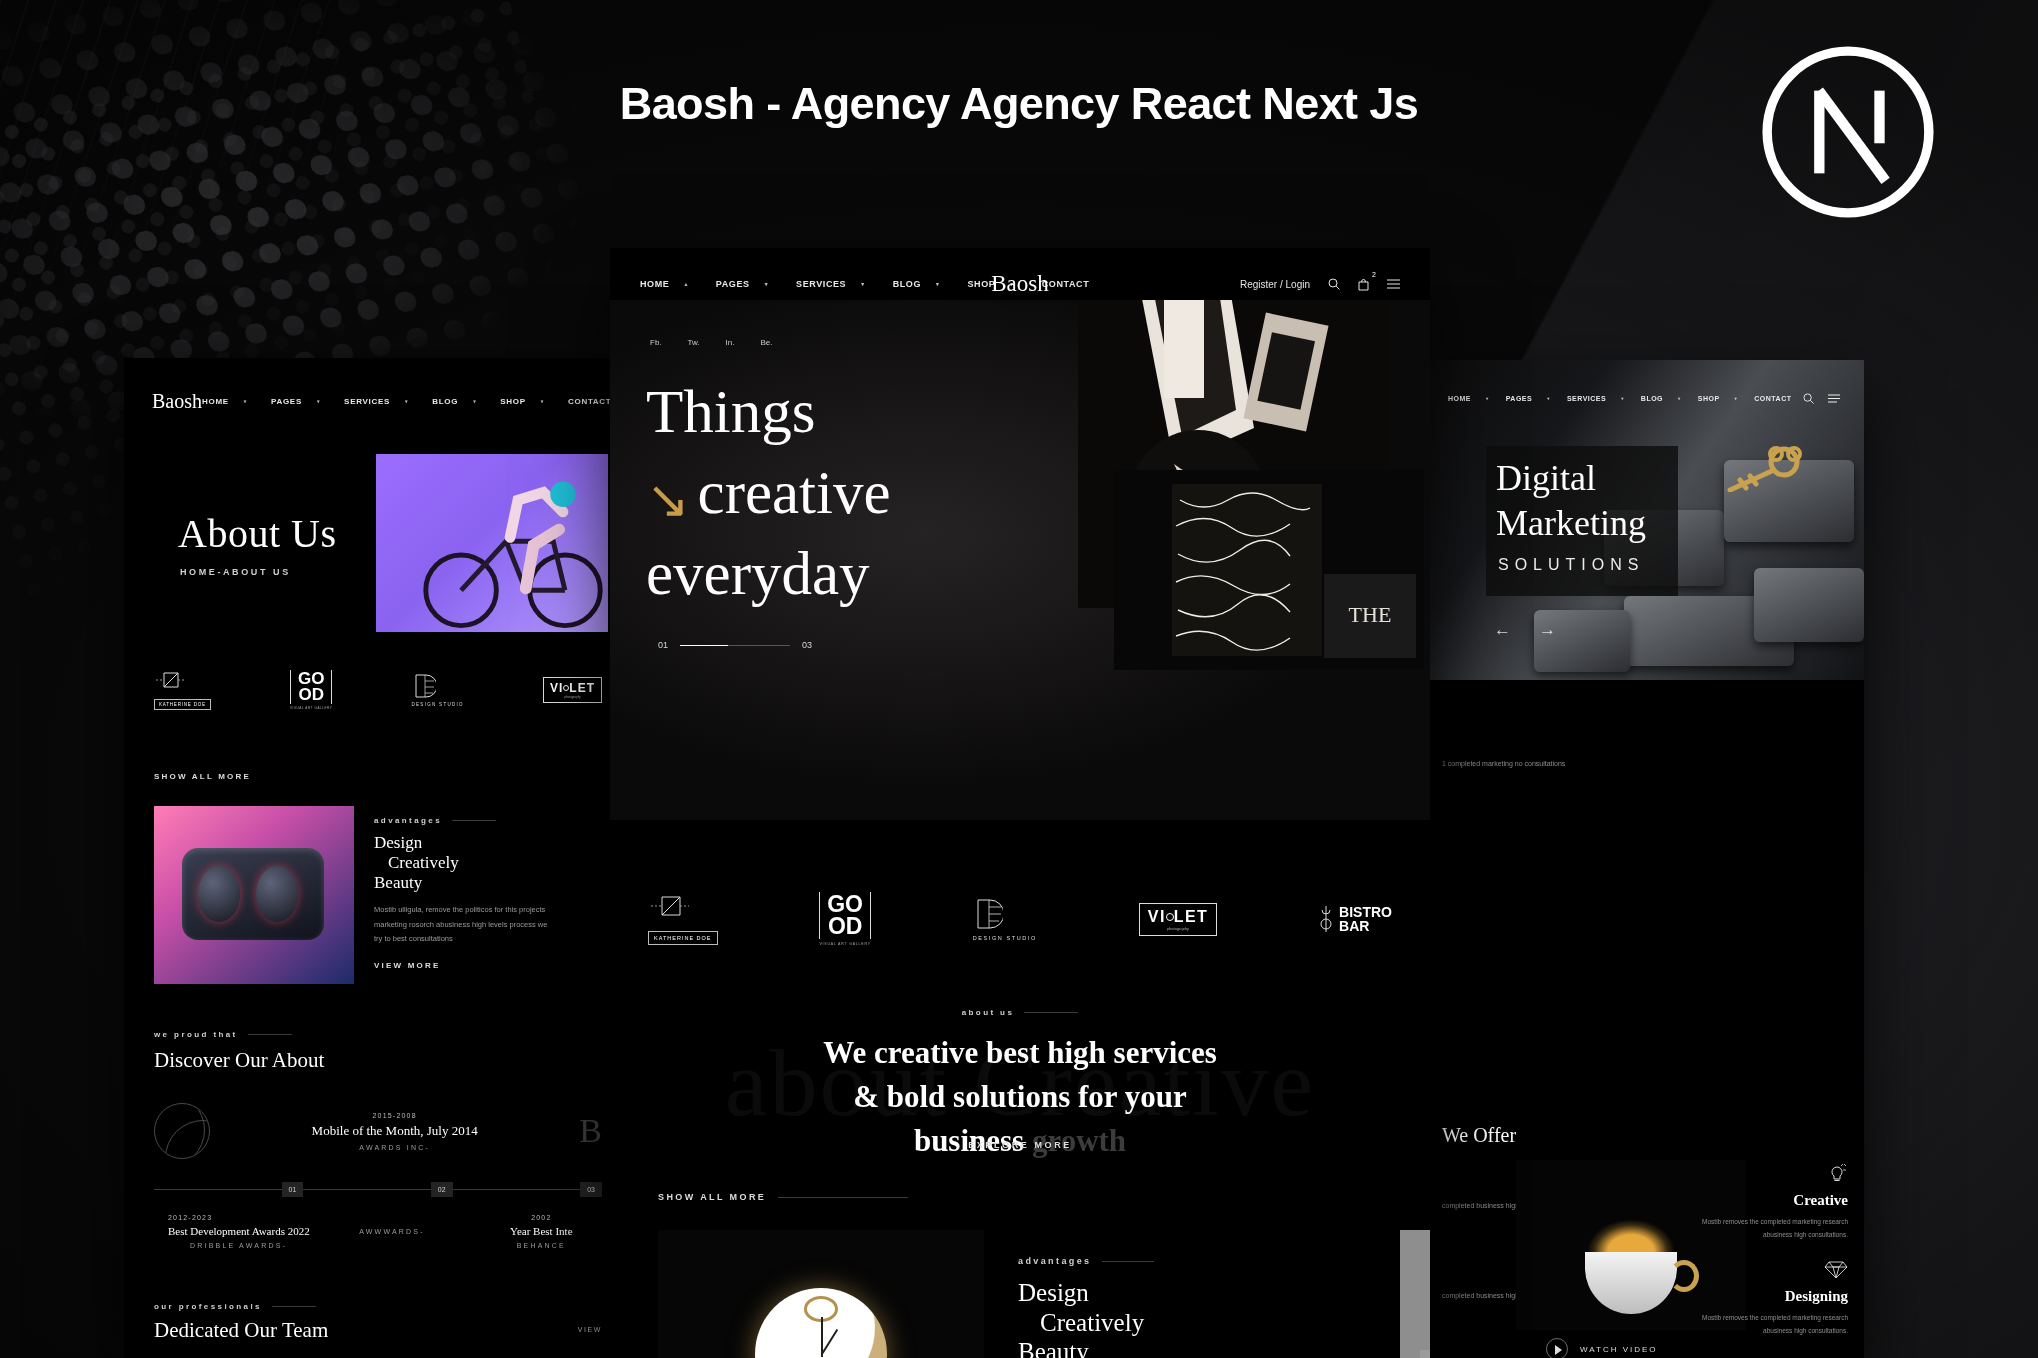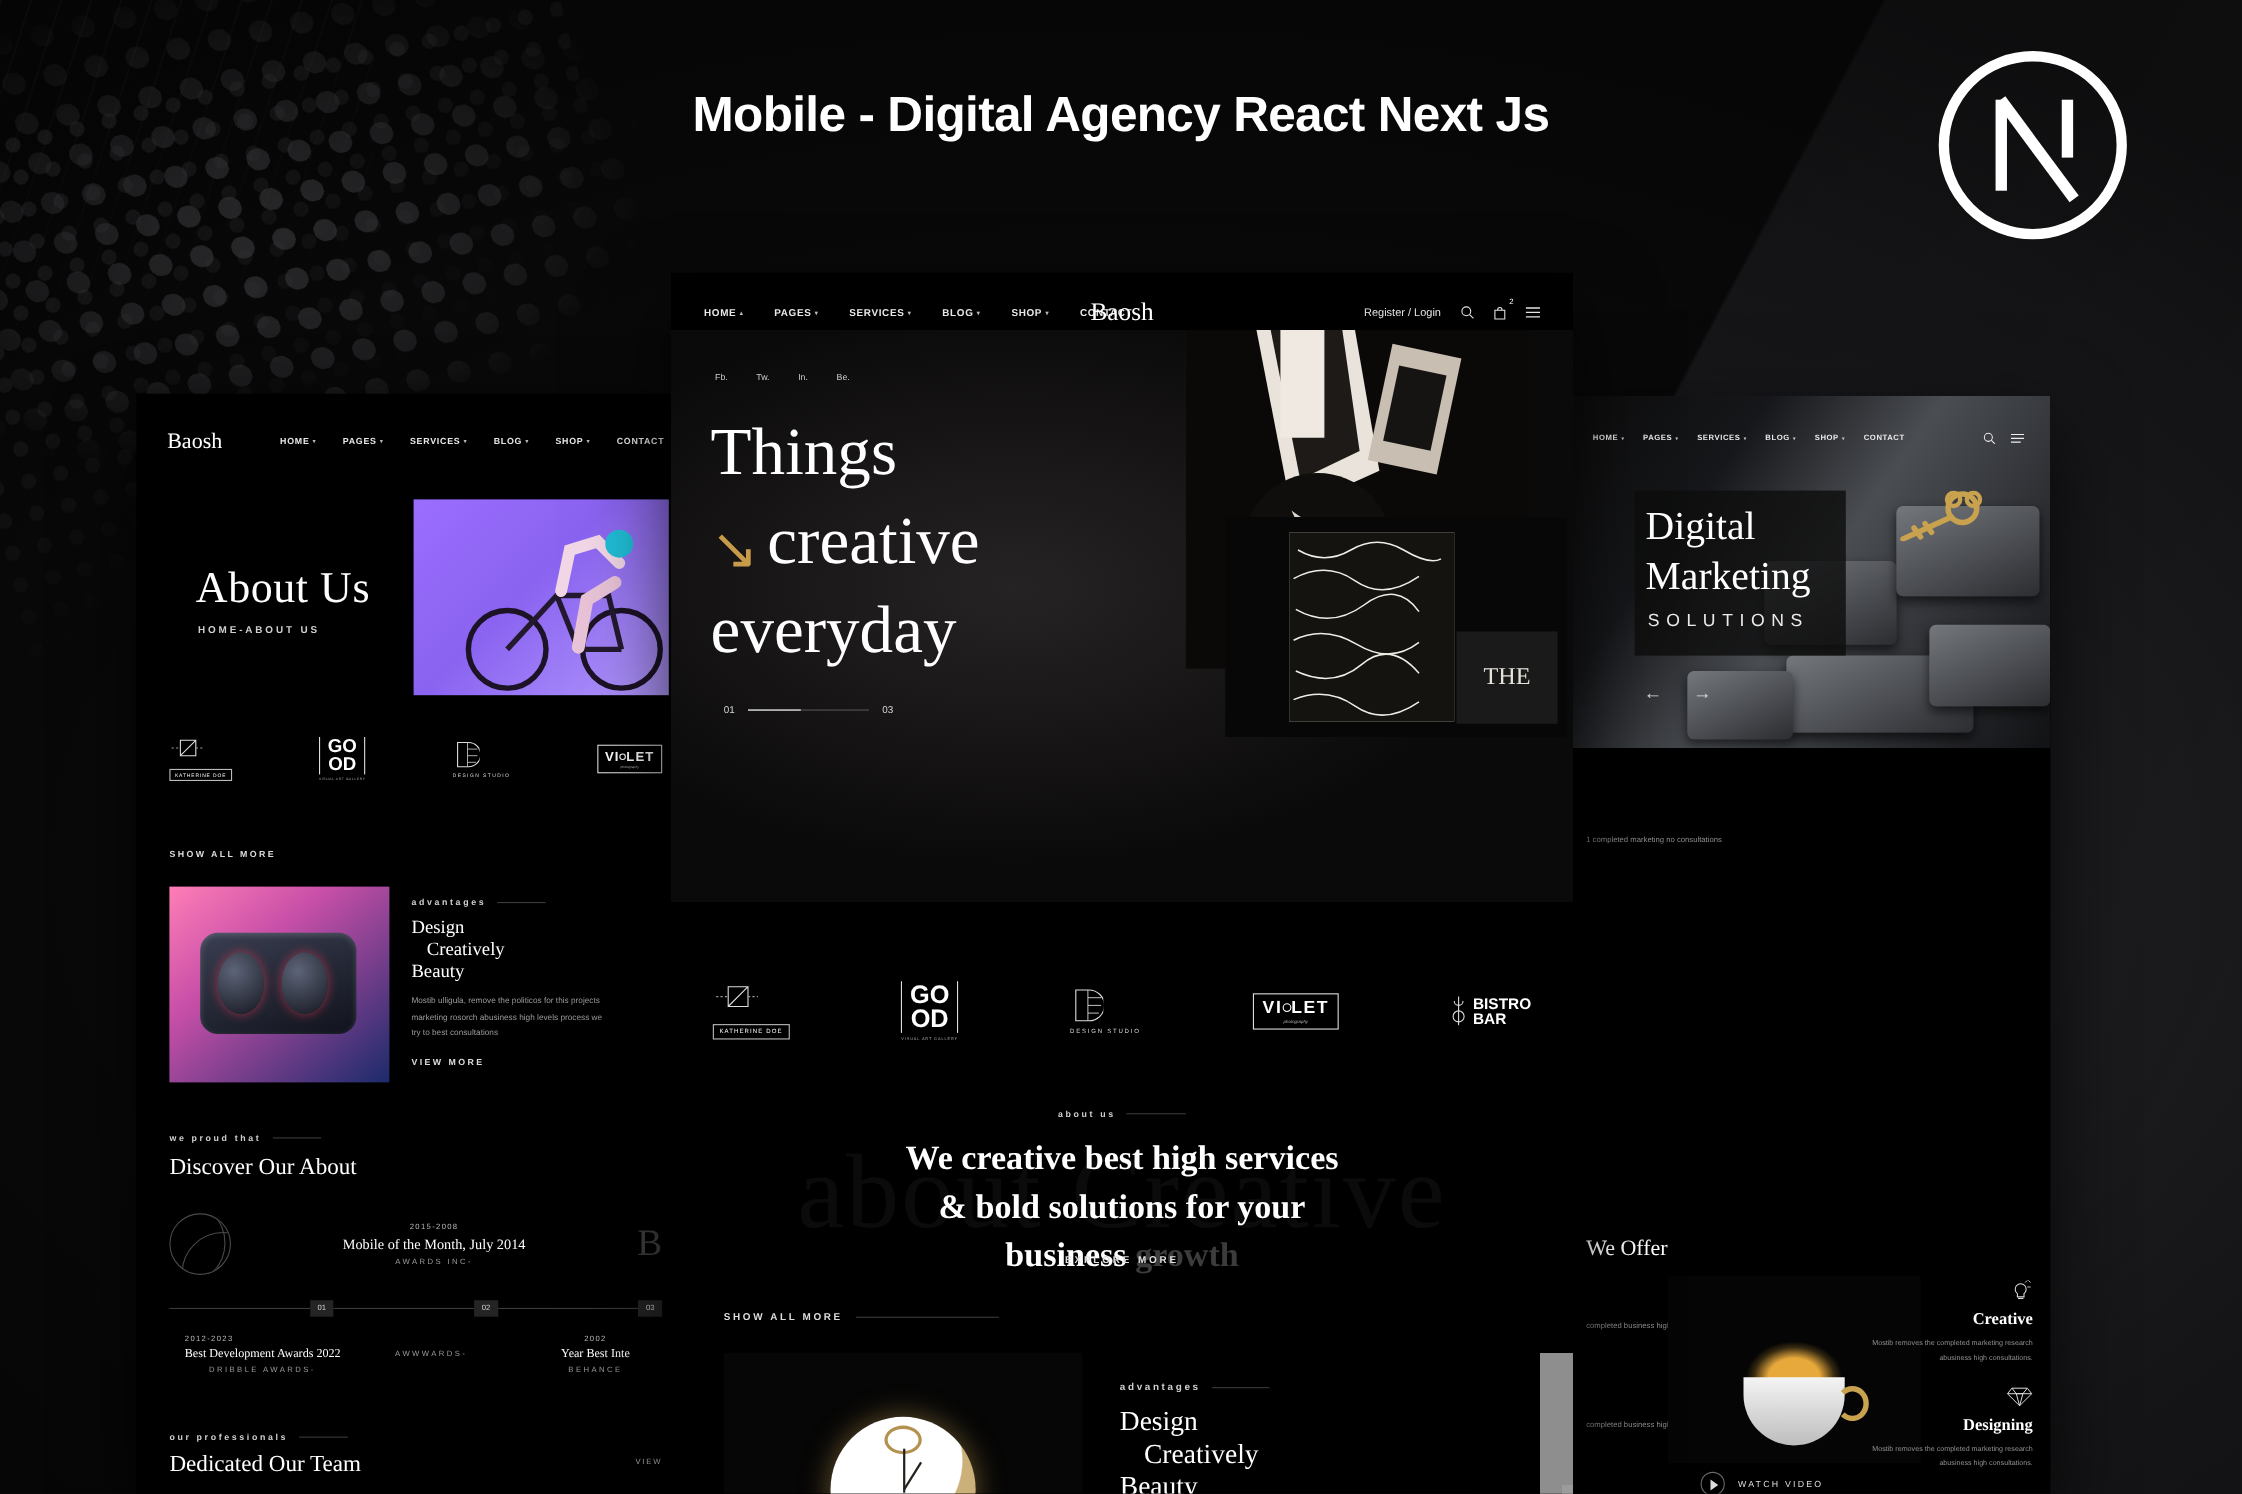--- a/index.html
+++ b/index.html
@@ -38,21 +38,21 @@
 
   
   .mock{position:absolute;background:#000;overflow:hidden;
     box-shadow:0 30px 70px rgba(0,0,0,.75);}
   .mock-left{left:124px;top:358px;width:508px;height:1000px;z-index:10;}
   .mock-center{left:610px;top:248px;width:820px;height:1110px;z-index:20;}
   .mock-right{left:1424px;top:360px;width:440px;height:998px;z-index:10;}
 
   
   .nav{display:flex;align-items:center;width:100%;}
-  .nav-item{font-weight:700;color:#e8e8e8;white-space:nowrap;display:flex;align-items:center;gap:3px;}
+  .nav-item{font-weight:700;color:#e8e8e8;white-space:nowrap;display:flex;align-items:center;gap:15px;}
   .caret{font-size:.62em;opacity:.8;}
   .brandmark{font-family:"Liberation Serif",serif;color:#fff;}
 
   
   .lm-nav{position:absolute;top:30px;left:0;width:100%;padding:0 28px;height:26px;}
   .lm-nav .brandmark{font-size:20px;}
   .lm-nav .menu{margin-left:auto;display:flex;gap:24px;font-size:8px;letter-spacing:.7px;}
   .lm-hero{position:absolute;top:66px;left:0;width:100%;height:222px;}
   .lm-hero-img{position:absolute;right:24px;top:30px;width:232px;height:178px;
     background:linear-gradient(135deg,#9b6dff 0%,#8a63f0 45%,#b49bff 100%);overflow:hidden;}
@@ -184,21 +184,21 @@
 </style>
 </head>
 <body>
 
 <div class="bg-base"></div>
 <div class="bg-diag"></div>
 <div class="bg-dots"></div>
 <div class="bg-dots2"></div>
 <div class="bg-streaks"></div>
 
-<div class="page-title">Mobile - Digital Agency React Next Js</div>
+<div class="page-title">Baosh - Agency Agency React Next Js</div>
 
 <div class="next-logo">
   <svg viewBox="0 0 100 100" width="188" height="188">
     <circle cx="50" cy="50" r="43" fill="none" stroke="#fff" stroke-width="5"></circle>
     <rect x="32" y="28" width="5.5" height="44" fill="#fff"></rect>
     <rect x="64" y="28" width="5.5" height="28" fill="#fff"></rect>
     <path d="M34.5 28 L70 76" stroke="#fff" stroke-width="5.5" fill="none"></path>
   </svg>
 </div>
 

